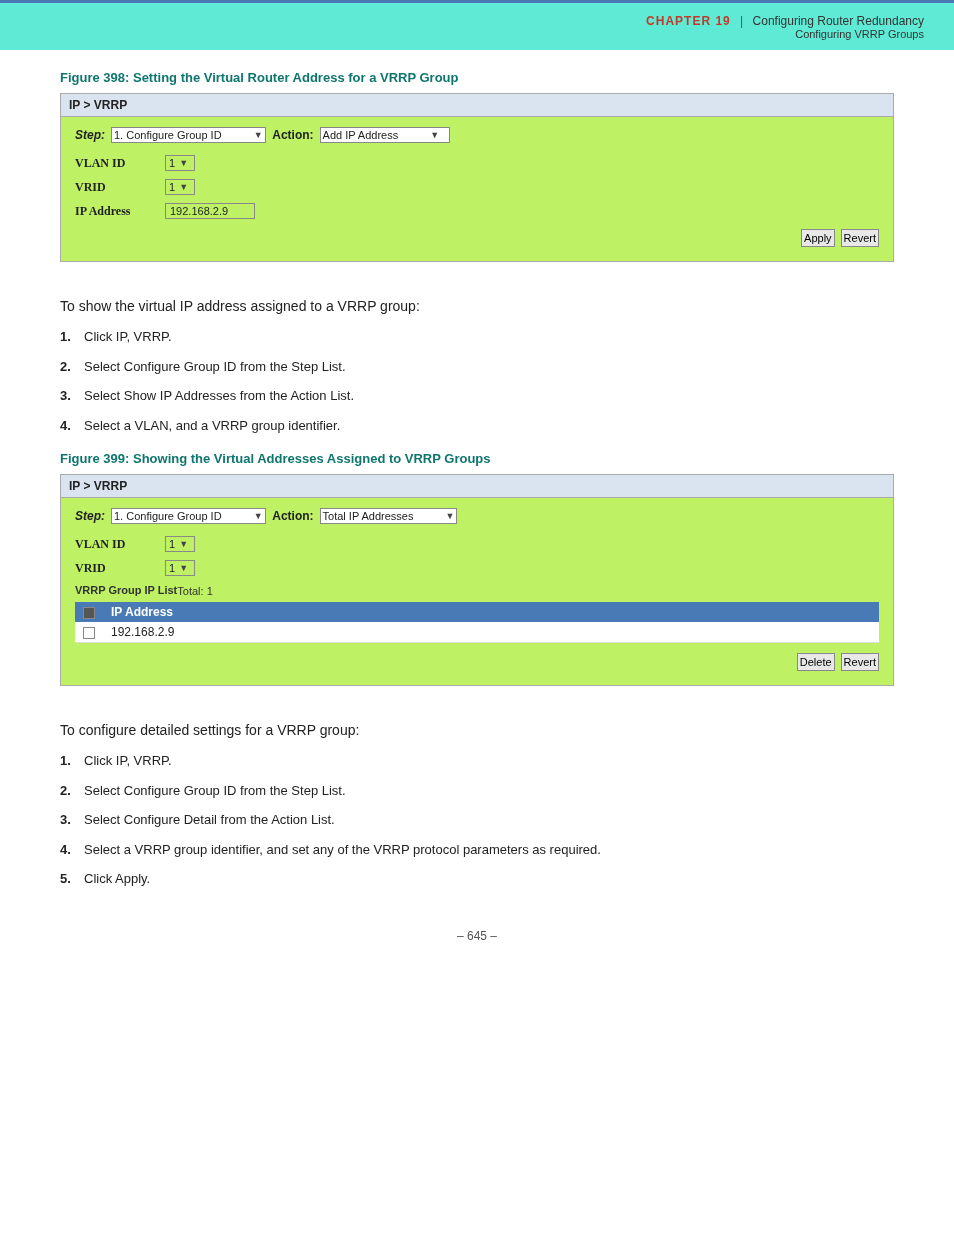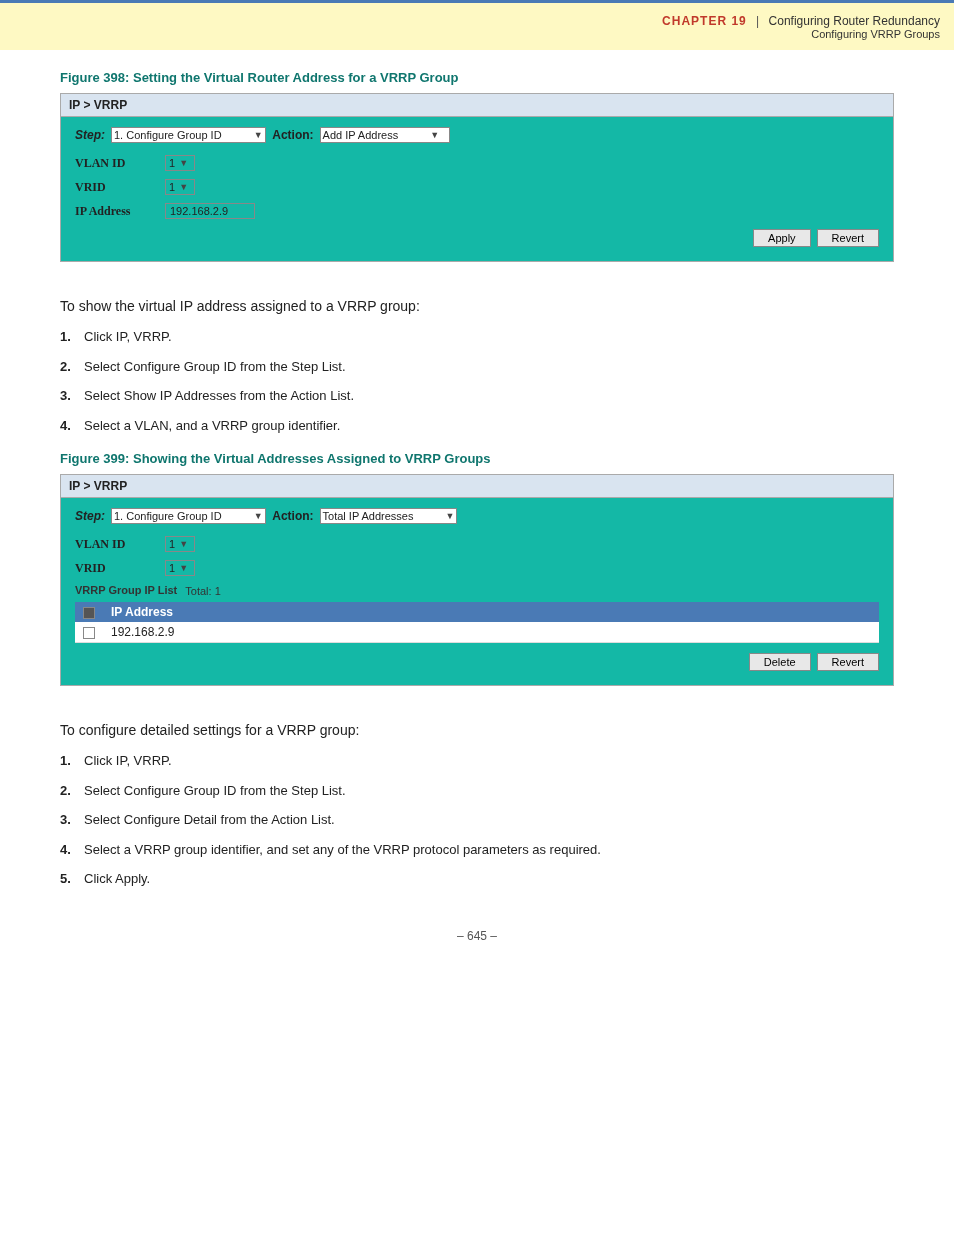--- a/index.html
+++ b/index.html
@@ -7,23 +7,23 @@
       font-family: Arial, sans-serif;
       font-size: 13px;
       background: #fff;
       color: #222;
       width: 954px;
       min-height: 1235px;
     }
 
     
     .header-bar {
-      background: #fef9c3;
+      background: #5eead4;
       border-top: 3px solid #4a7ab5;
-      padding: 8px 14px 8px 0;
+      padding: 8px 30px 8px 0;
       text-align: right;
       font-size: 12px;
       color: #333;
       min-height: 50px;
       display: flex;
       align-items: center;
       justify-content: flex-end;
     }
     .header-chapter {
       font-weight: bold;
@@ -54,21 +54,21 @@
       font-weight: bold;
       color: #0f766e;
       margin-bottom: 8px;
       font-size: 13px;
     }
 
     
     .ui-box {
       border: 1px solid #aaa;
       margin-bottom: 34px;
-      background: #14b8a6;
+      background: #bef264;
     }
     .ui-box-header {
       background: #d9e4f0;
       border-bottom: 1px solid #aaa;
       padding: 4px 8px;
       font-weight: bold;
       font-size: 12px;
       color: #222;
     }
     .ui-box-body {
@@ -132,21 +132,21 @@
     }
     .ui-buttons {
       display: flex;
       justify-content: flex-end;
       gap: 6px;
       margin-top: 10px;
     }
     .ui-btn {
       border: 1px solid #888;
       background: #e8e8e8;
-      padding: 2px 14px;
+      padding: 2px 2px;
       font-size: 11px;
       cursor: pointer;
     }
 
     
     .para {
       margin: 12px 0 10px 0;
       font-size: 14px;
       line-height: 1.5;
     }
@@ -338,21 +338,21 @@
         </span>
       </div>
       <div class="ui-field-row">
         <span class="ui-field-label">VRID</span>
         <span class="ui-field-input">
           <span>1</span>
           <span class="ui-select-arrow">▼</span>
         </span>
       </div>
 
-      <div style="margin-top:6px; margin-bottom:2px; display:flex; gap:8px; align-items:center;">
+      <div style="margin-top:6px; margin-bottom:2px; display:flex; gap:0; align-items:center;">
         <span class="vrrp-list-label">VRRP Group IP List</span>
         <span style="font-size:11px; color:#333;">Total: 1</span>
       </div>
 
       <table class="vrrp-table">
         <thead>
           <tr class="vrrp-table-header-row">
             <td class="checkbox-cell">
               <span class="cb cb-checked"></span>
             </td>

